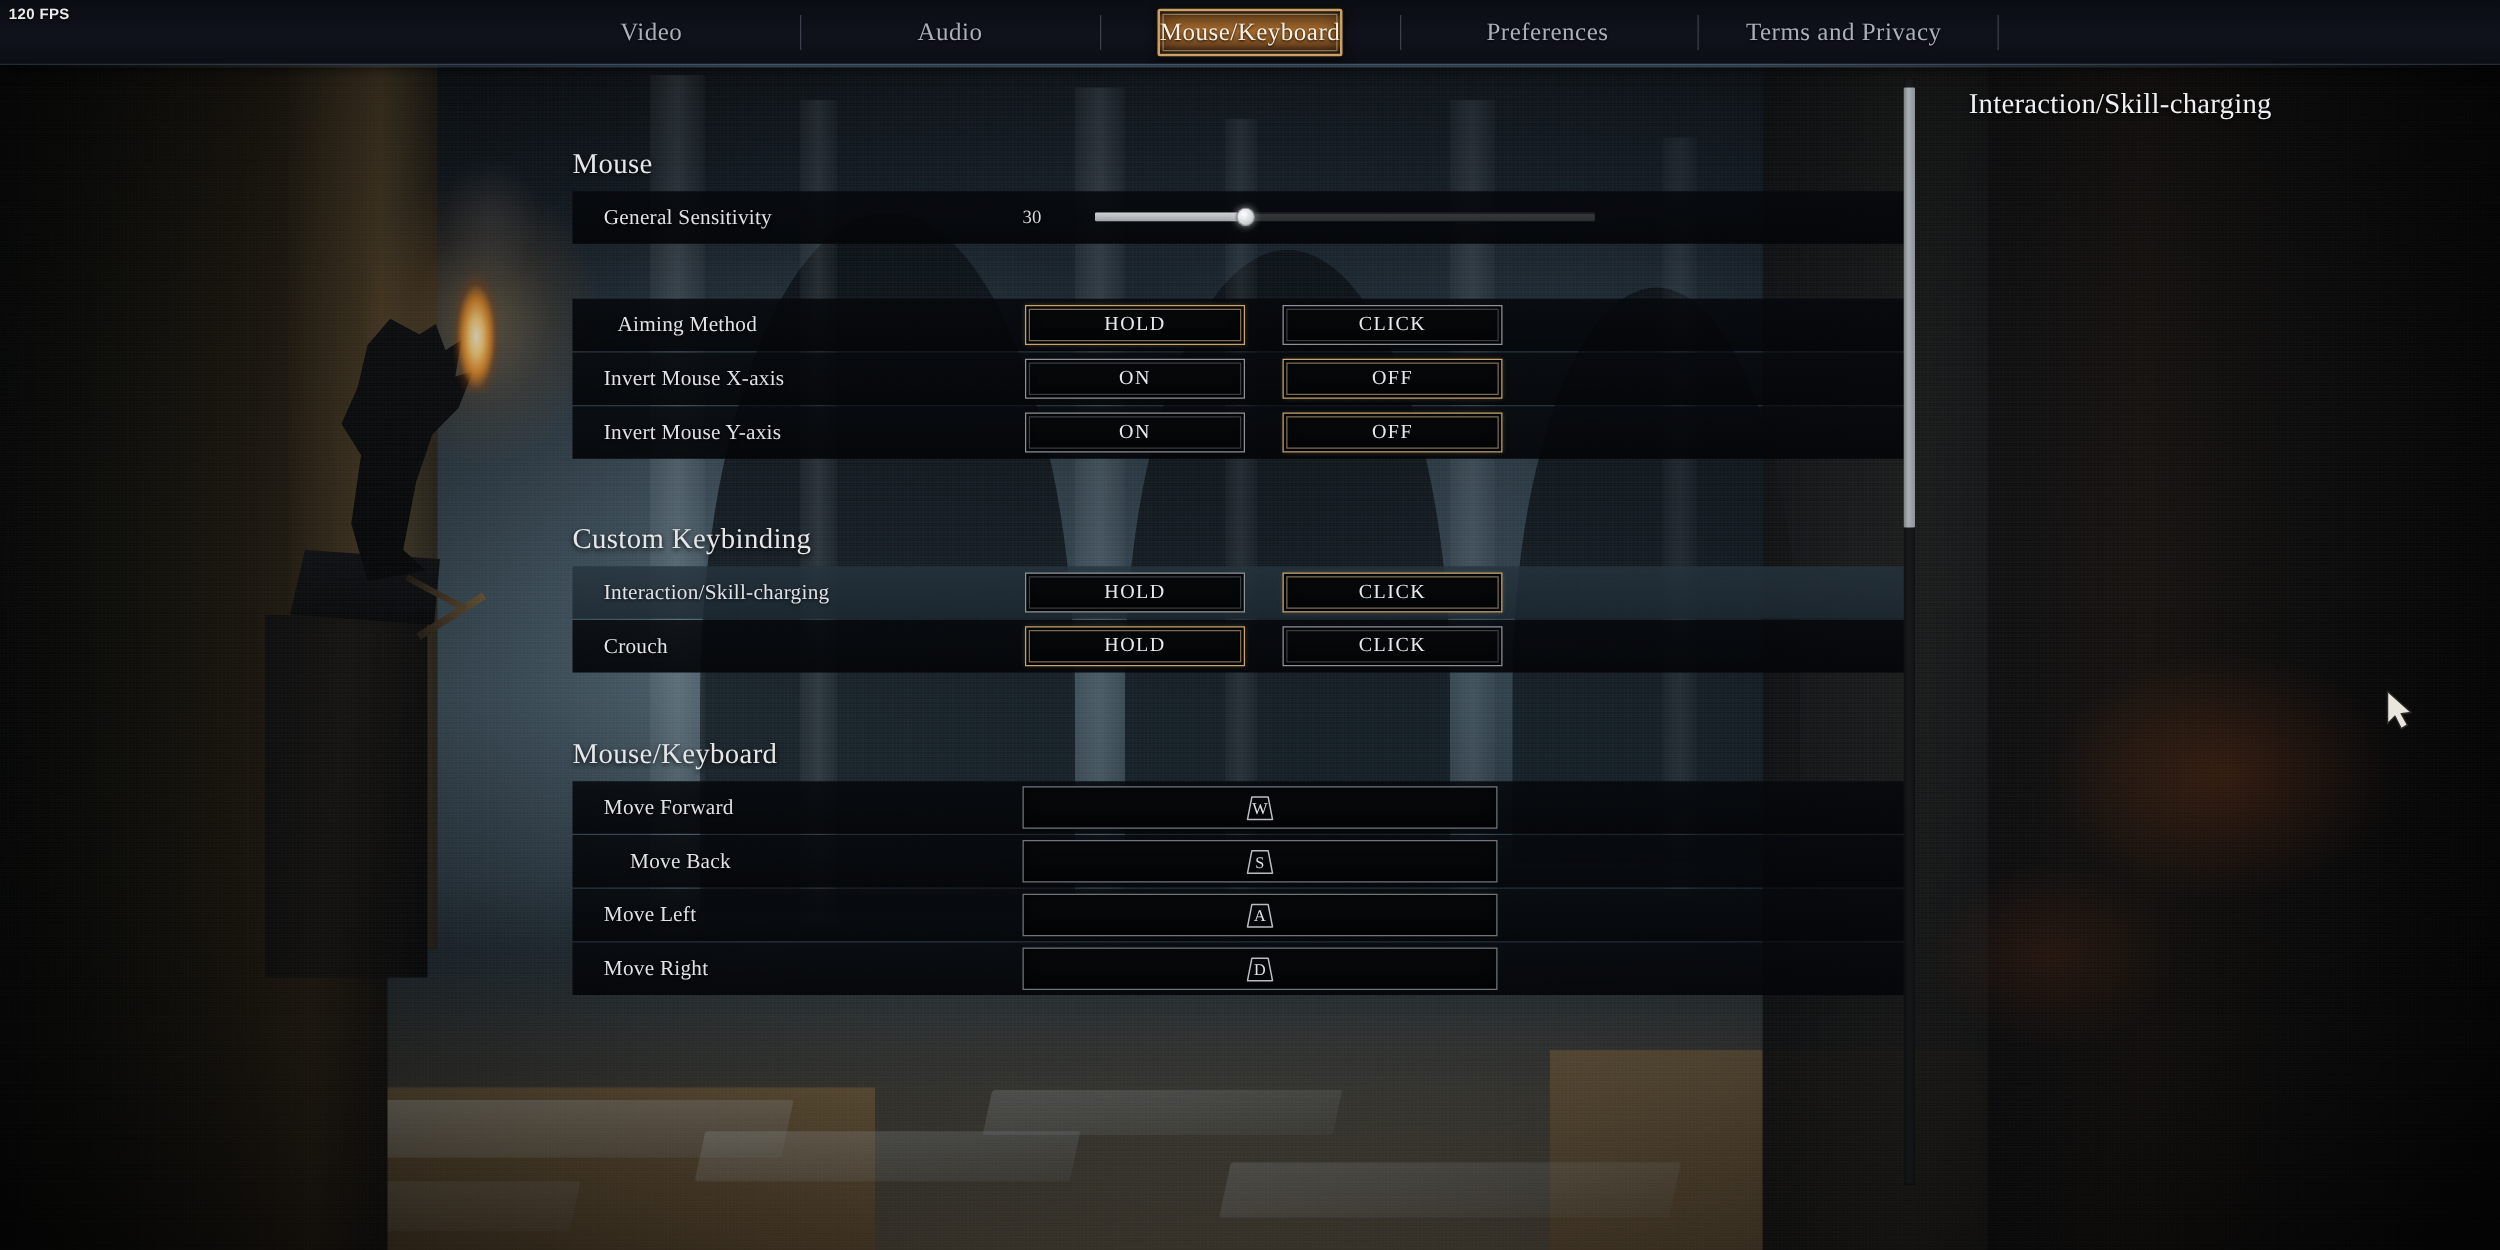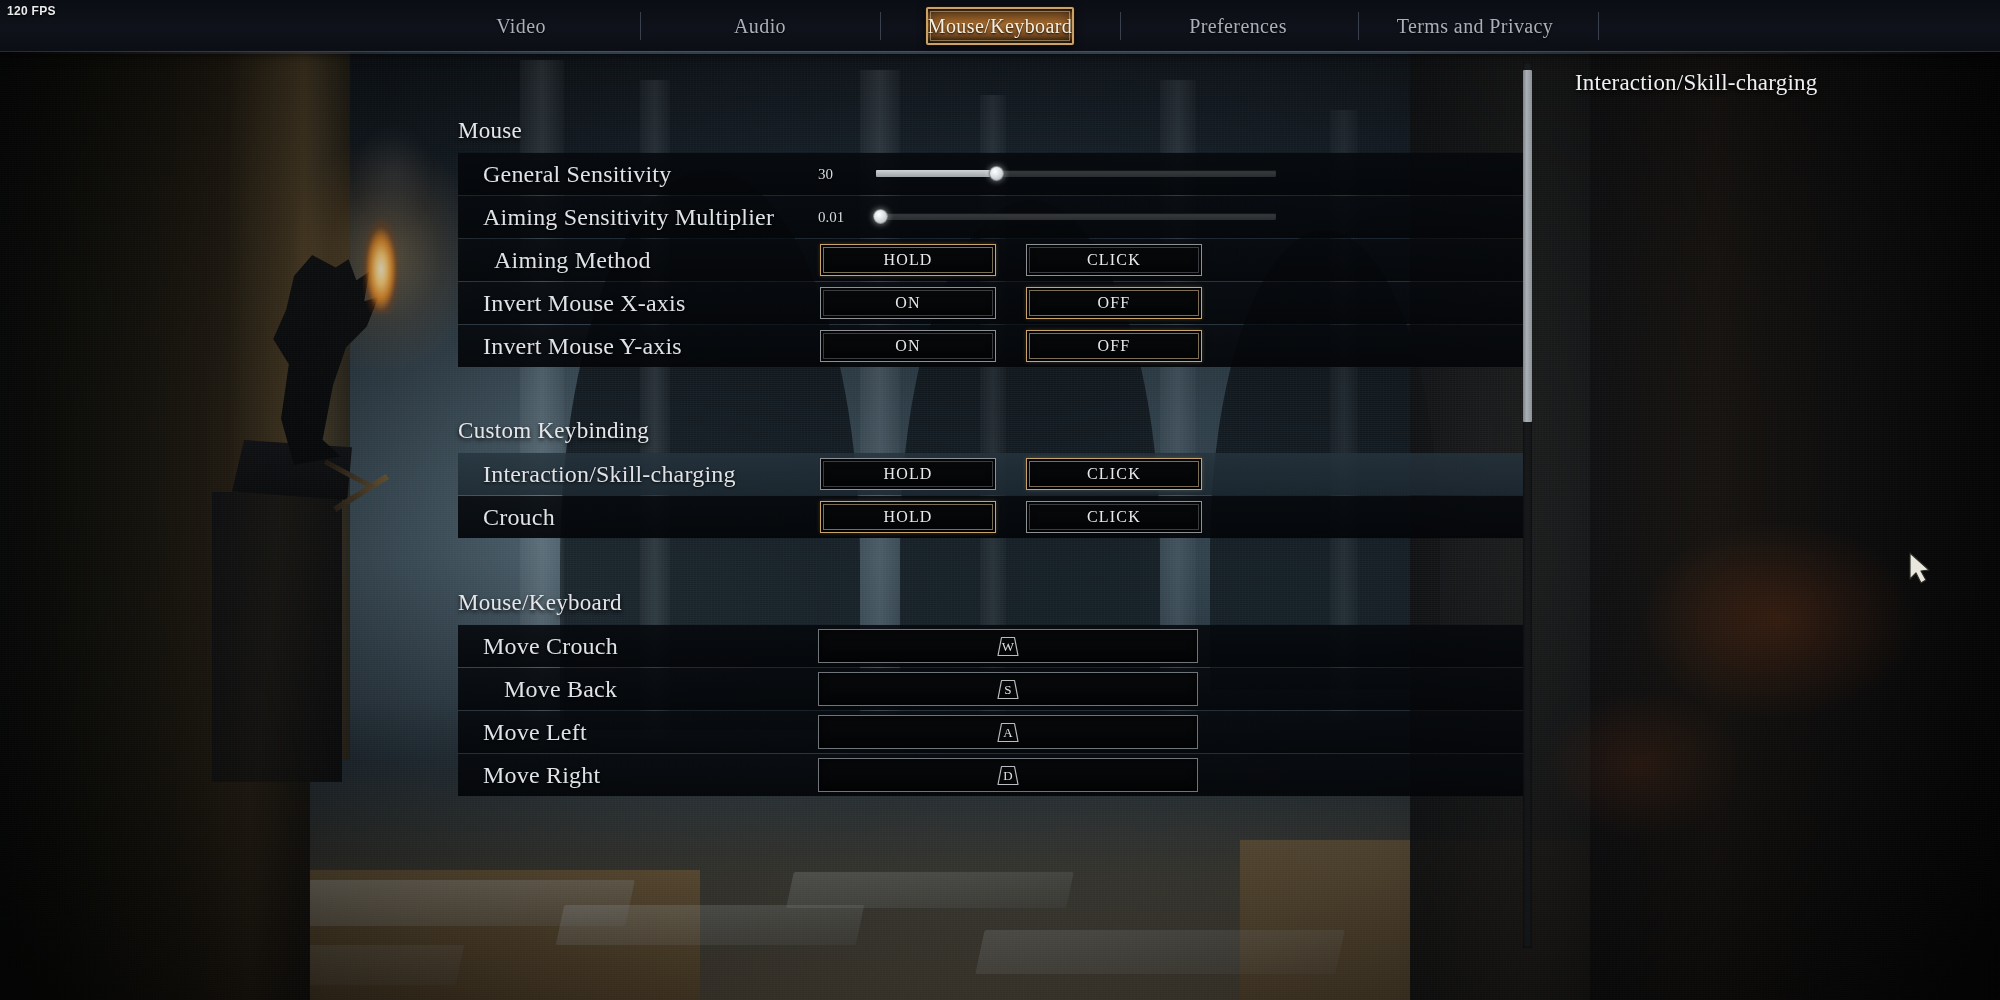--- a/index.html
+++ b/index.html
@@ -128,21 +128,21 @@
   }
   .row{
     position:absolute; left:458px; width:1072px; height:42px;
     background:linear-gradient(180deg, rgba(6,9,13,.88), rgba(4,6,9,.93));
     display:flex; align-items:center; cursor:pointer;
   }
   .row.hover{
     background:linear-gradient(180deg, rgba(38,52,62,.82), rgba(28,40,49,.86));
   }
   .row-label{
-    position:absolute; left:25px; font-size:24px; color:#dfe2e6; letter-spacing:.2px;
+    position:absolute; left:25px; font-size:17px; color:#dfe2e6; letter-spacing:.2px;
     text-shadow:0 1px 3px rgba(0,0,0,.9); white-space:nowrap;
   }
   
   .sl-val{ position:absolute; font-size:15px; color:#d7dade; text-shadow:0 1px 2px #000; }
   .sl-track{
     position:absolute; height:7px; border-radius:1px;
     background:linear-gradient(180deg,#3a3d40,#2a2d30);
     box-shadow:inset 0 1px 1px rgba(0,0,0,.7);
   }
   .sl-fill{
@@ -291,28 +291,20 @@
 <div id="pane">
     <div class="section-title" style="top: 66px;">Mouse</div>
     <div class="row" style="top: 101px;">
       <div class="row-label" style="left: 25px;">General Sensitivity</div>
       <div class="sl-val" style="left: 360px;">30</div>
       <div class="sl-track" style="left: 418px; top: 17px; width: 400px;">
         <div class="sl-fill" style="width: 120px;"></div>
       </div>
       <div class="sl-thumb" style="left: 531px; top: 13px;"></div>
     </div>
-    <div class="row" style="top: 144px;">
-      <div class="row-label" style="left: 25px;">Aiming Sensitivity Multiplier</div>
-      <div class="sl-val" style="left: 360px;">0.01</div>
-      <div class="sl-track" style="left: 418px; top: 17px; width: 400px;">
-        <div class="sl-fill" style="width: 4px;"></div>
-      </div>
-      <div class="sl-thumb" style="left: 415px; top: 13px;"></div>
-    </div>
     <div class="row" style="top: 187px;">
       <div class="row-label" style="left: 36px;">Aiming Method</div>
       <div class="tgl sel" style="left: 362px; top: 5px;">
         <span>HOLD</span>
       </div>
       <div class="tgl" style="left: 568px; top: 5px;">
         <span>CLICK</span>
       </div>
     </div>
     <div class="row" style="top: 230px;">
@@ -347,21 +339,21 @@
       <div class="row-label" style="left: 25px;">Crouch</div>
       <div class="tgl sel" style="left: 362px; top: 5px;">
         <span>HOLD</span>
       </div>
       <div class="tgl" style="left: 568px; top: 5px;">
         <span>CLICK</span>
       </div>
     </div>
     <div class="section-title" style="top: 538px;">Mouse/Keyboard</div>
     <div class="row" style="top: 573px;">
-      <div class="row-label" style="left: 25px;">Move Crouch</div>
+      <div class="row-label" style="left: 25px;">Move Forward</div>
       <div class="kb" style="left: 360px; top: 4px;">
         <div class="keycap">
           <svg width="26" height="21" viewBox="0 0 26 21">
             <path d="M6.5 1.5 L19.5 1.5 L23 19.5 L3 19.5 Z" fill="none" stroke="#b9bdc2" stroke-width="1.2" stroke-linejoin="round"></path>
           </svg>
           <span>W</span>
         </div>
       </div>
     </div>
     <div class="row" style="top: 616px;">

